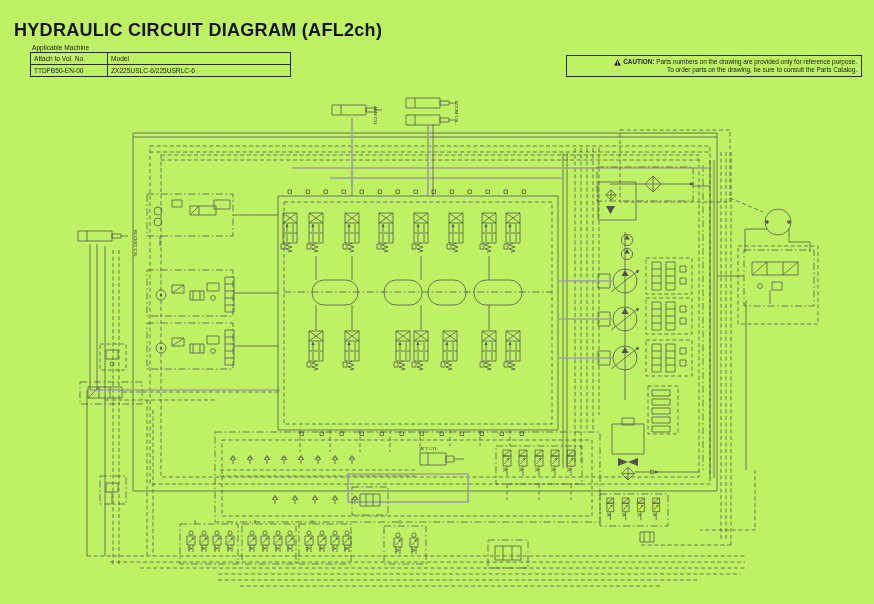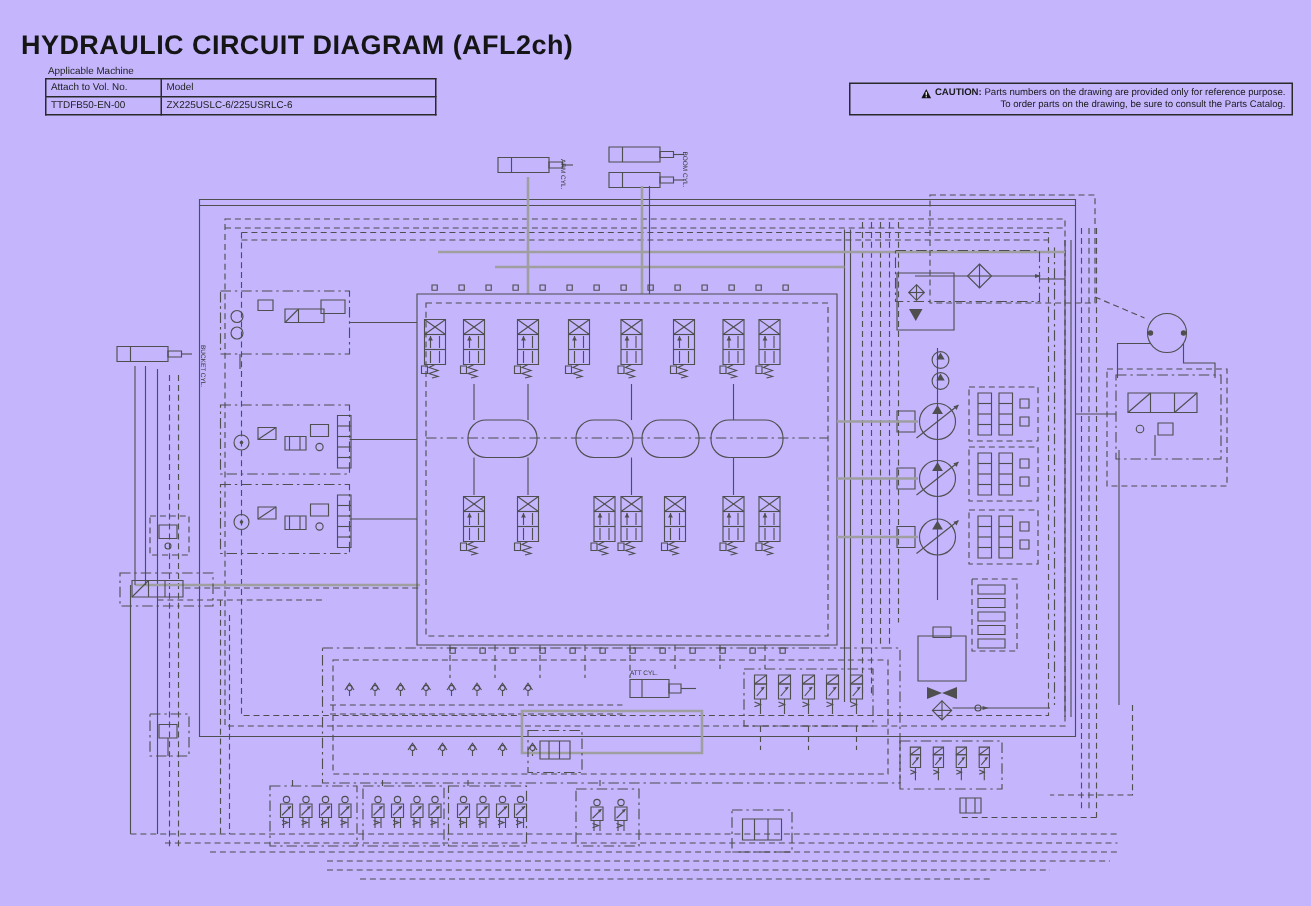--- a/index.html
+++ b/index.html
@@ -1,16 +1,16 @@
 <!DOCTYPE html>
 <html><head>
 <meta charset="utf-8">
 <style>
   html,body{margin:0;padding:0;background:#fff;}
-  #stage{position:relative;width:874px;height:604px;background:#c4b5fd;overflow:hidden;
+  #stage{position:relative;width:874px;height:604px;background:#bef264;overflow:hidden;
          font-family:"Liberation Sans",sans-serif;color:#111;}
   #title{position:absolute;left:14px;top:8px;font-size:18px;letter-spacing:.3px;color:#151515;}
   
   #tblwrap{position:absolute;left:30px;top:44px;}
   #tblcaption{font-size:6.6px;color:#222;margin:0 0 1px 2px;}
   table.machine{border-collapse:collapse;}
   table.machine td{border:1px solid #2a2a2a;font-size:6.6px;color:#222;
                    padding:1px 3px;height:9px;white-space:nowrap;}
   td.c1{width:70px;} td.c2{width:176px;}
   

